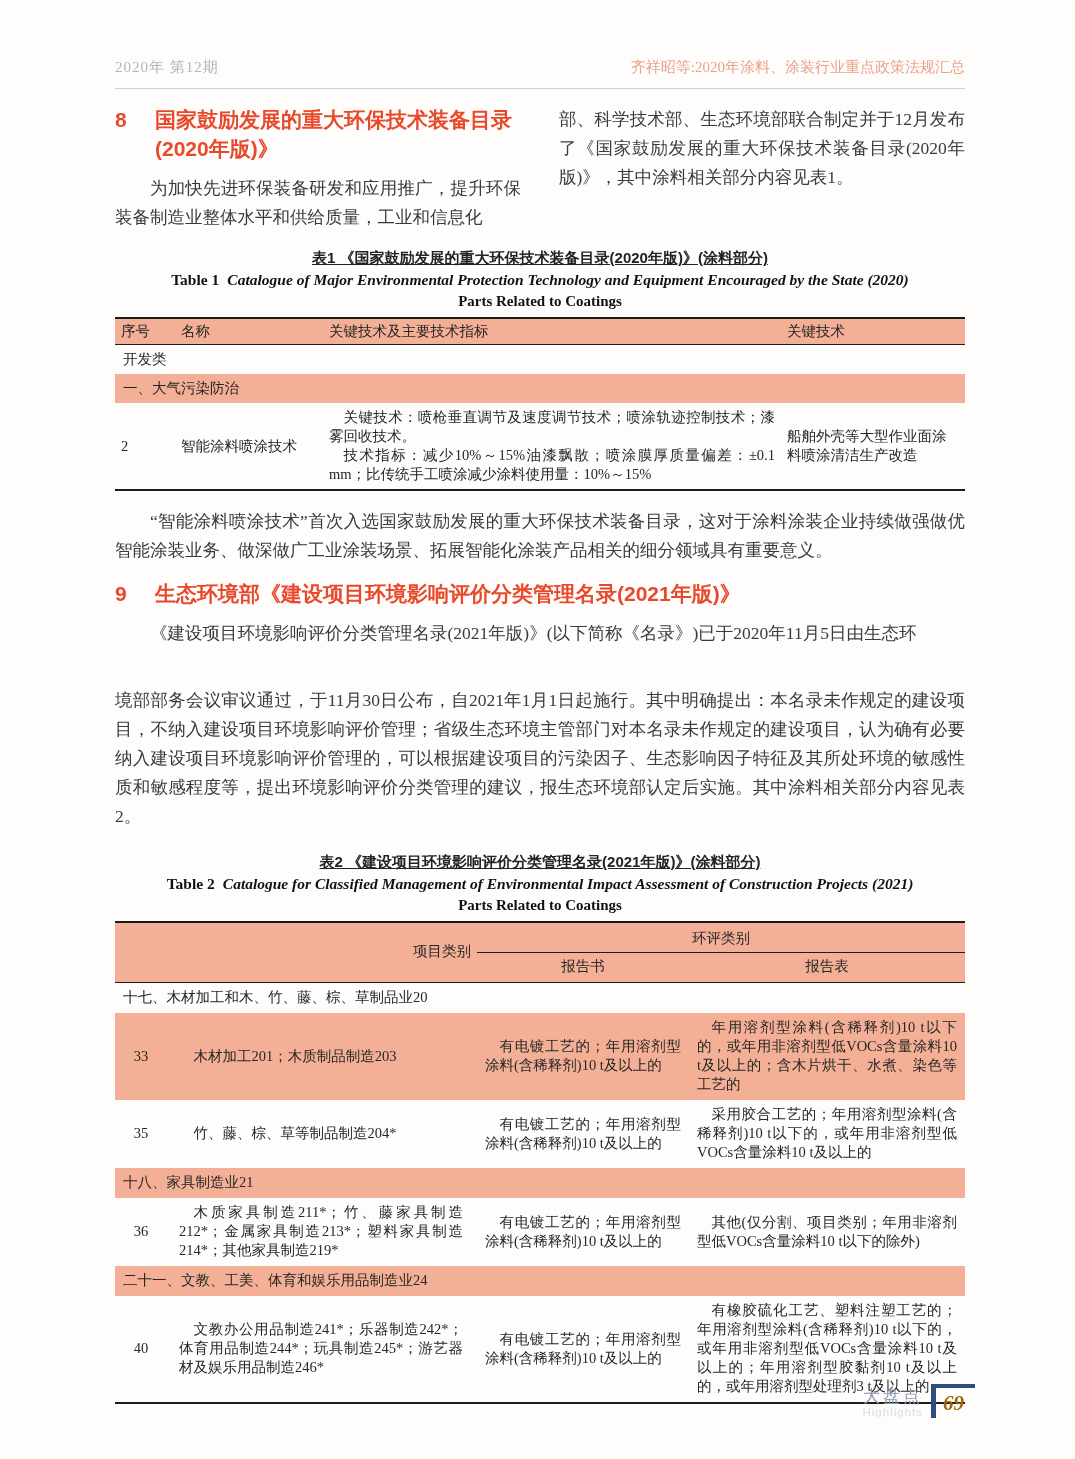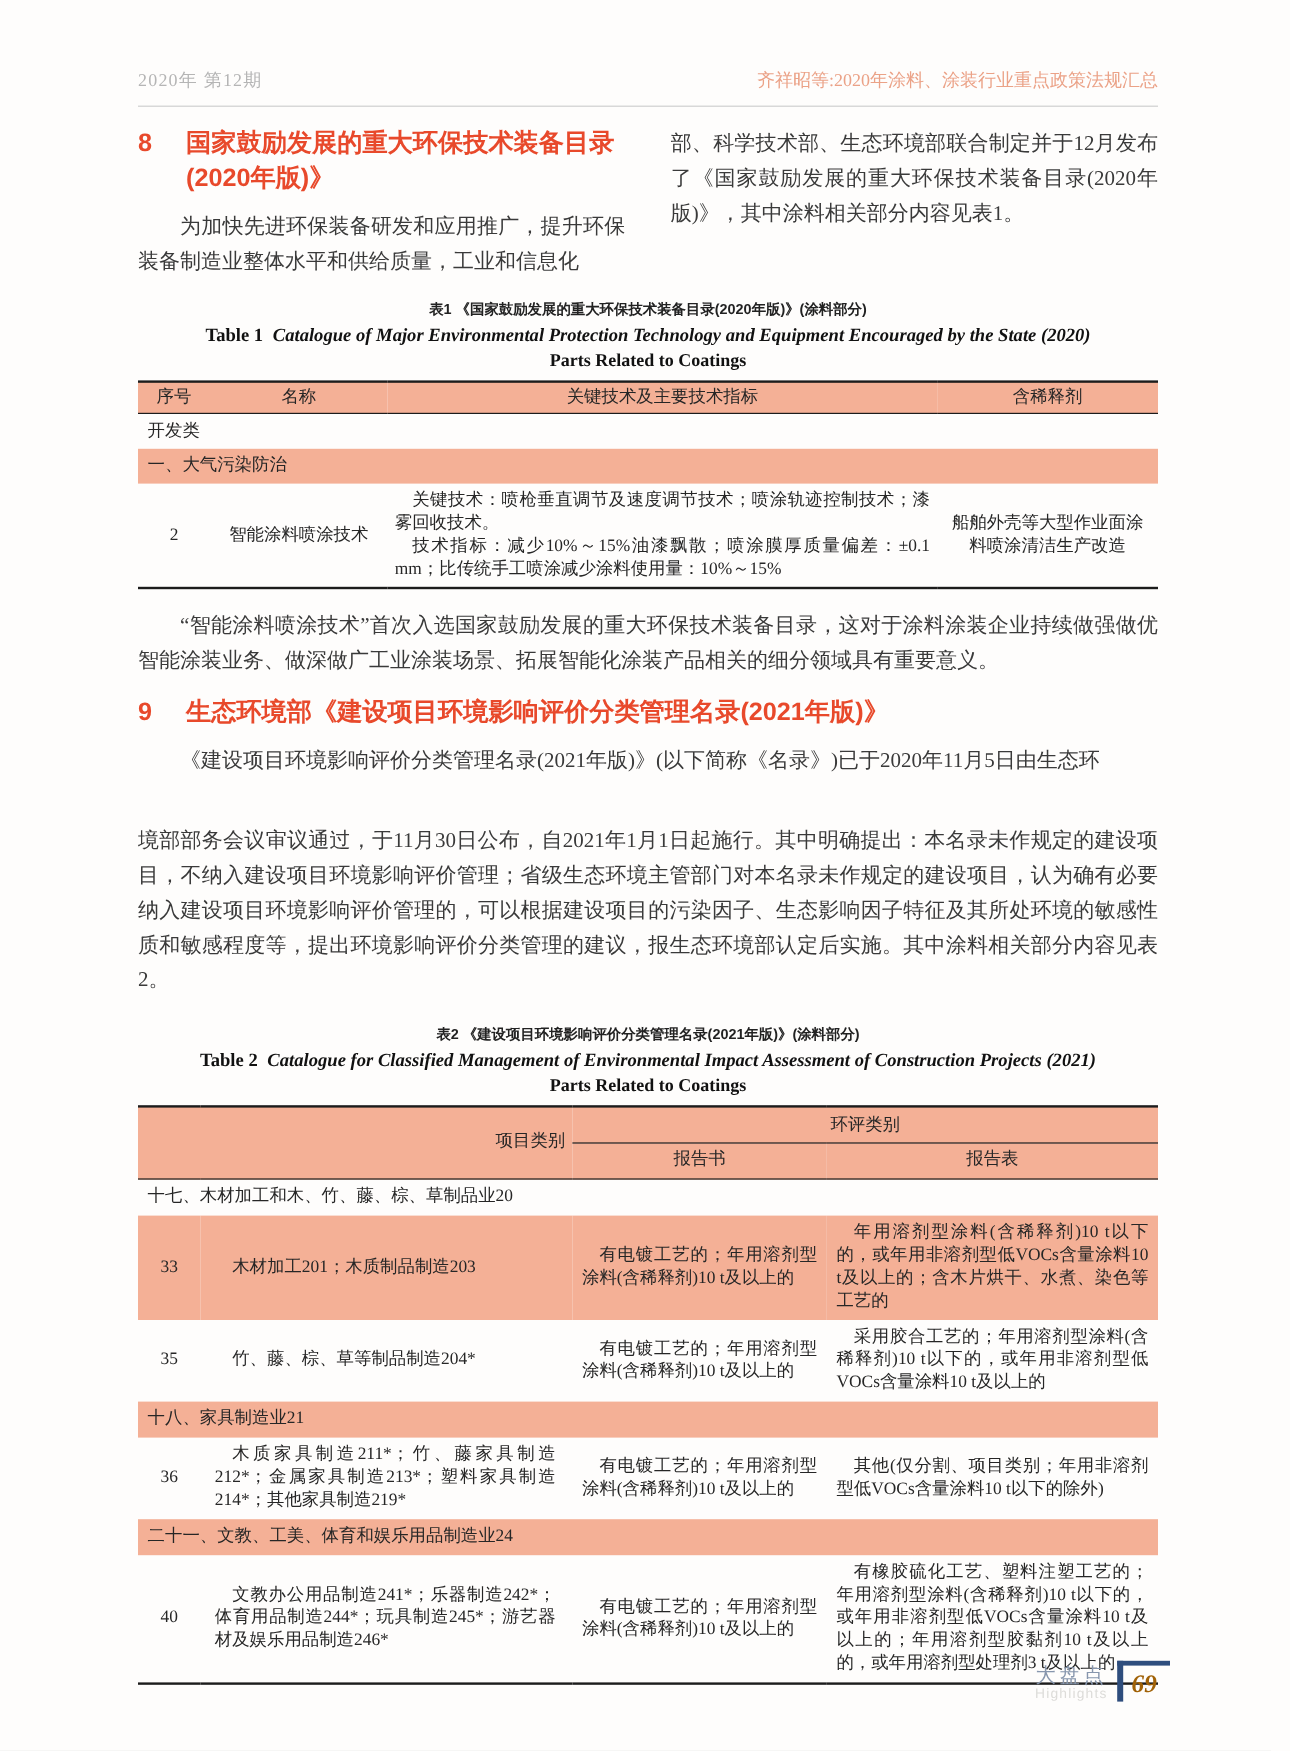--- a/index.html
+++ b/index.html
@@ -26,36 +26,36 @@
 
   .sec-heading { display:flex; color:#e8492b; font-weight:bold;
     font-family:"Liberation Sans","DejaVu Sans",sans-serif;
     font-size:21px; line-height:29px; margin-bottom:11px; }
   .sec-num { width:40px; flex:none; }
   .sec-title { flex:1; }
   .mt14 { margin-top:14px; }
 
   
   .tbl-caption { text-align:center; margin-top:15px; }
-  .cap-zh { font-size:12px; font-weight:bold; line-height:22px;
-    font-family:"Liberation Sans","DejaVu Sans",sans-serif; color:#222; }
+  .cap-zh { font-size:15px; font-weight:bold; line-height:22px;
+    font-family:"Liberation Sans","DejaVu Sans",sans-serif; color:#222;text-decoration:underline; }
   .cap-en { font-size:15.5px; font-weight:bold; line-height:22px; color:#111; }
   .cap-en .cap-label { font-style:normal; margin-right:8px; }
   .cap-en .cap-text { font-style:italic; }
   .cap-en2 { font-size:15px; font-weight:bold; line-height:21px; color:#111; }
 
   
   table { border-collapse:collapse; width:850px; margin-top:5px; table-layout:fixed;
     font-size:14.5px; line-height:19px; color:#262626; }
   table { border-top:2.5px solid #1c1c1c; border-bottom:2.5px solid #1c1c1c; }
   th, td { vertical-align:middle; font-weight:normal; padding:3px 6px; }
   .salmon { background:#f4b096; }
   thead { border-bottom:1.5px solid #1c1c1c; }
   .group-cell { text-align:left; padding:4px 8px; }
-  .c-center { text-align:center; }
+  .c-center { text-align:left; }
   .t1 td { padding-top:5px; padding-bottom:5px; }
   .t1 .tech-cell p { text-align:justify; text-indent:1em; }
 
   .t2 .eia-head { border-bottom:1.2px solid #1c1c1c; text-align:center; padding:6px 6px 4px; }
   .t2 .sub-head { text-align:center; padding:4px 6px 6px; }
   .t2 .project-head { text-align:right;font-family:Liberation Mono, monospace; }
   .t2 td { padding-top:5px; padding-bottom:6px; }
   .t2 .no-cell { text-align:center; }
   .t2 .project-cell { text-align:justify; text-indent:1em; padding-left:12px; padding-right:14px; }
   .t2 .book-cell, .t2 .form-cell { text-align:justify; text-indent:1em; padding-left:8px; padding-right:8px; }
@@ -109,21 +109,21 @@
           <col style="width:60px">
           <col style="width:148px">
           <col style="width:458px">
           <col style="width:184px">
         </colgroup>
       <thead>
         <tr class="salmon">
           <th class="c-center">序号</th>
           <th class="c-center">名称</th>
           <th class="c-center">关键技术及主要技术指标</th>
-          <th class="c-center">含稀释剂</th>
+          <th class="c-center">关键技术</th>
         </tr>
       </thead>
       <tbody>
         <tr>
           <td class="group-cell" colspan="4">开发类</td>
         </tr>
         <tr class="salmon">
           <td class="group-cell" colspan="4">一、大气污染防治</td>
         </tr>
         <tr>

